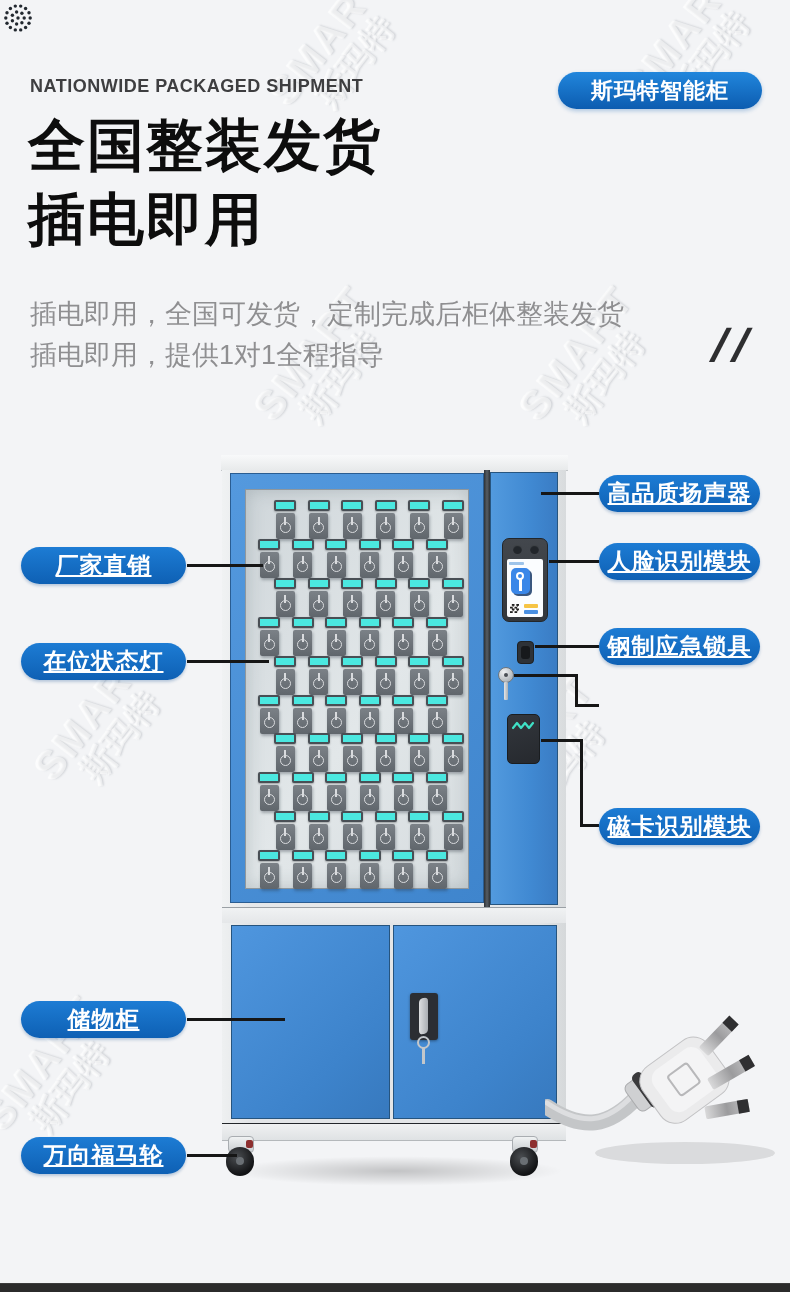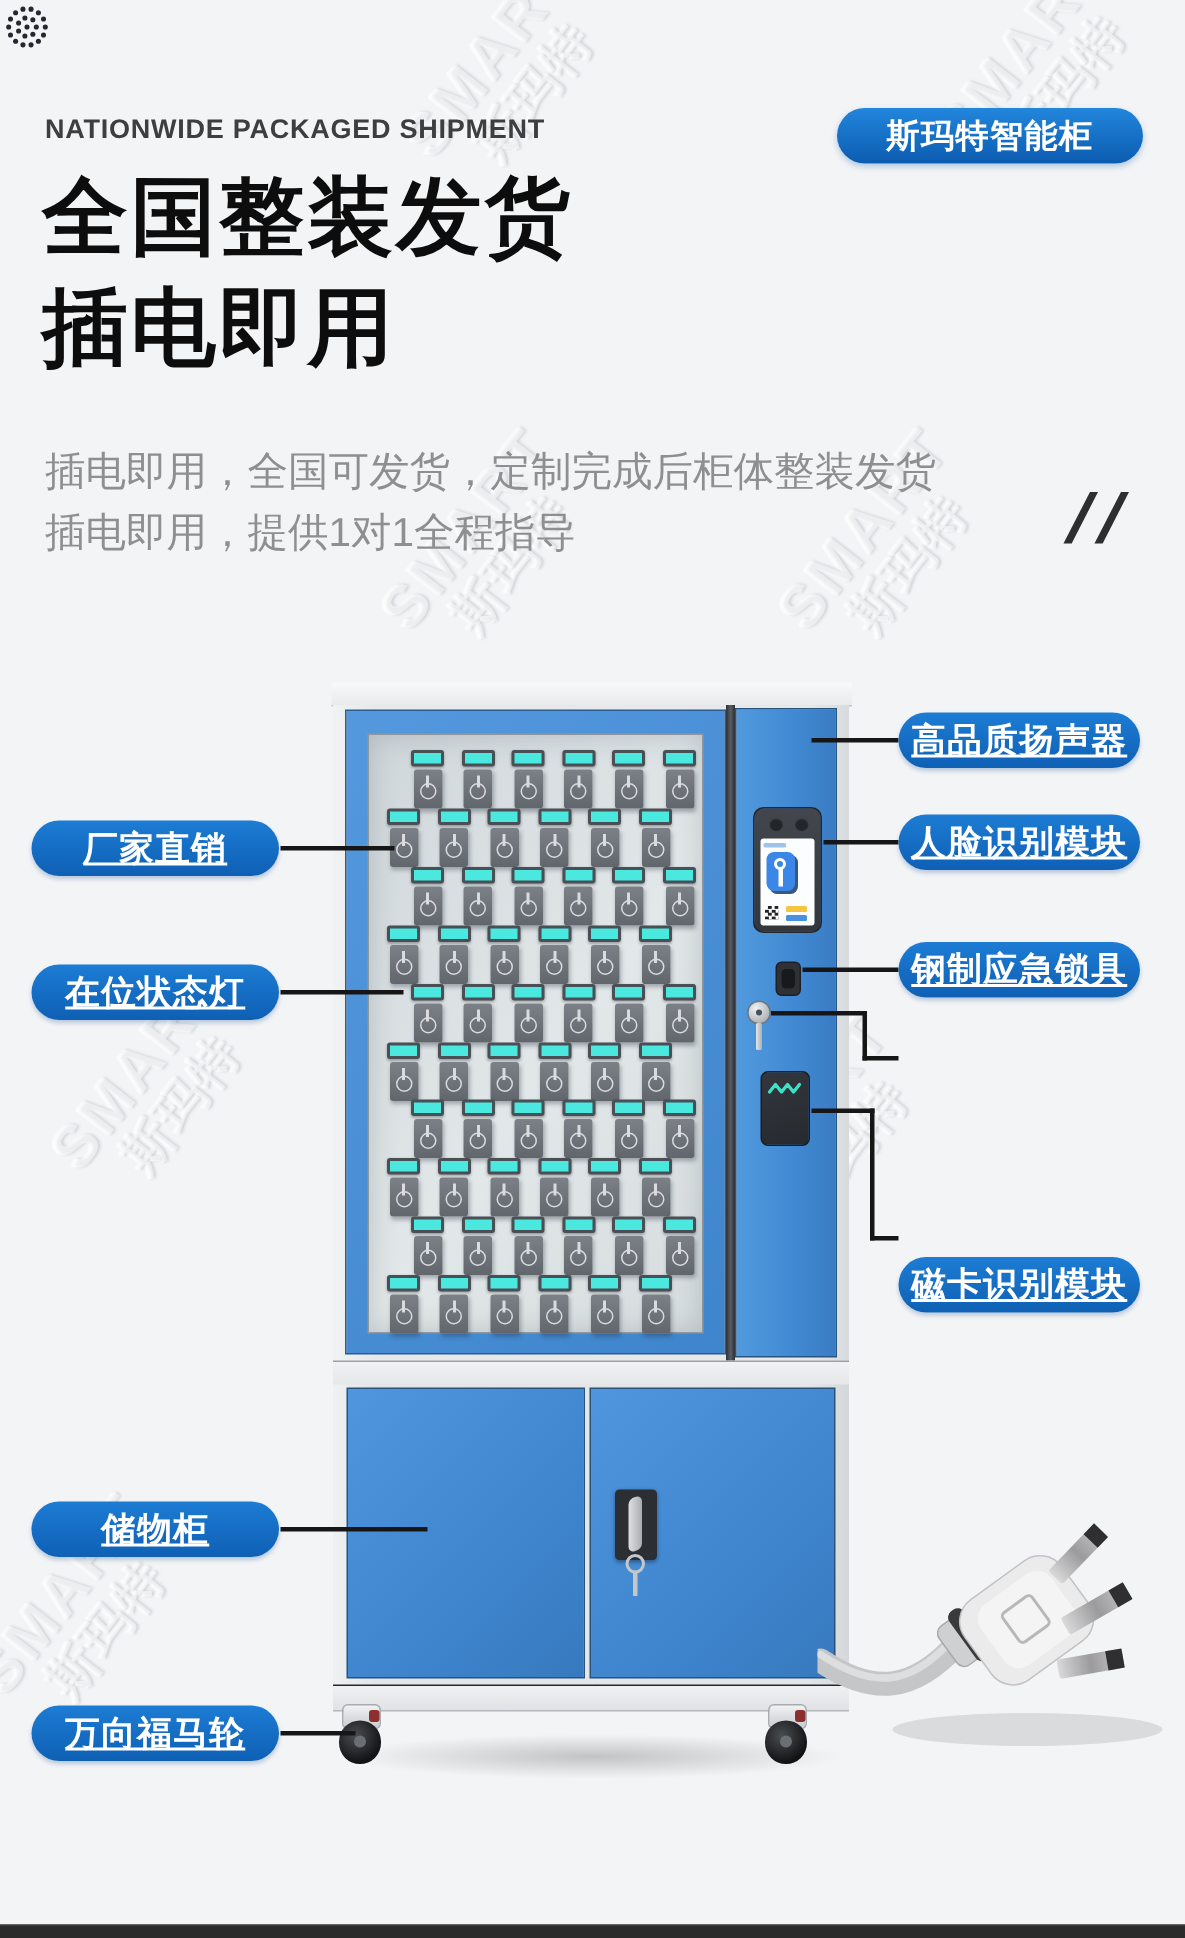--- a/index.html
+++ b/index.html
@@ -709,16 +709,16 @@
   <div class="cline" style="left:580px;top:824px;width:19px;height:3px"></div>
 
   
   <div class="pill left" style="top:547px">厂家直销</div>
   <div class="pill left" style="top:643px">在位状态灯</div>
   <div class="pill left" style="top:1001px">储物柜</div>
   <div class="pill left" style="top:1137px">万向福马轮</div>
   <div class="pill right" style="top:475px">高品质扬声器</div>
   <div class="pill right" style="top:543px">人脸识别模块</div>
   <div class="pill right" style="top:628px">钢制应急锁具</div>
-  <div class="pill right" style="top:838px">磁卡识别模块</div>
+  <div class="pill right" style="top:808px">磁卡识别模块</div>
 
   <div class="footer-bar"></div>
 </div>
 
 </body></html>

